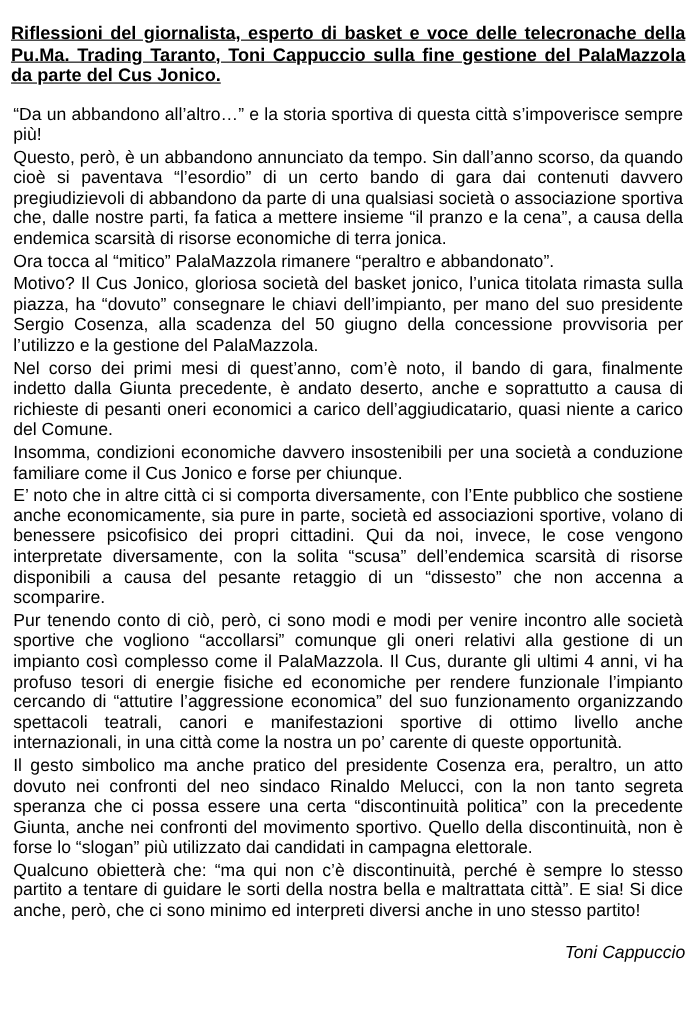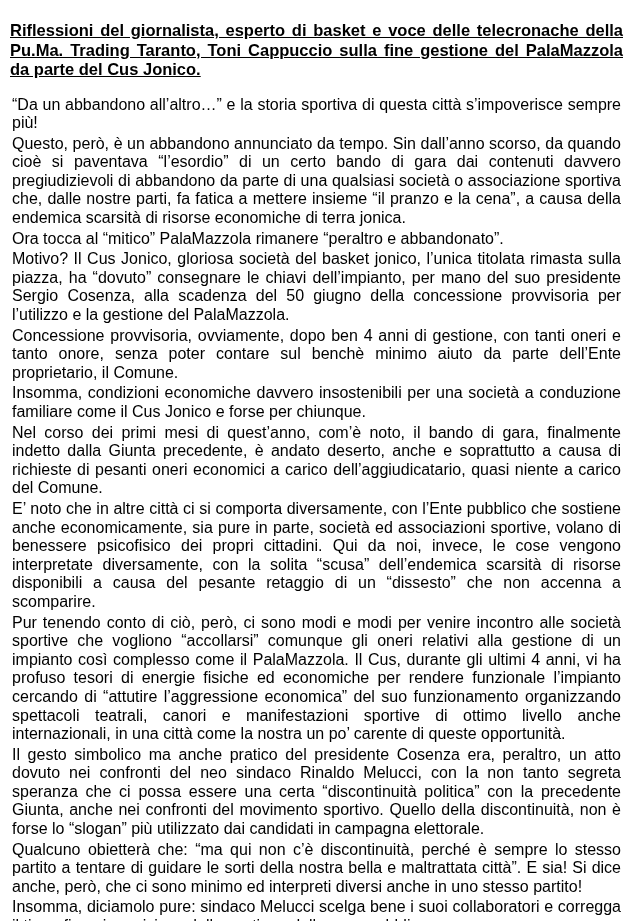--- a/index.html
+++ b/index.html
@@ -31,38 +31,36 @@
     line-height: 19.5px;
     margin: 0 0 16px 0;
   }
   .para {
     margin: 2px;
     text-align: justify;
   }
   .signature {
     margin: 19px 0 0 0;
     font-style: italic;
-    text-align: left;
+    text-align: right;
   }
 </style>
 </head>
 <body>
 
 <div class="page">
   <h1 class="article-title">Riflessioni del giornalista, esperto di basket e voce delle telecronache della Pu.Ma. Trading Taranto, Toni Cappuccio sulla fine gestione del PalaMazzola da parte del Cus Jonico.</h1>
 
   <div>
       <p class="para">“Da un abbandono all’altro…” e la storia sportiva di questa città s’impoverisce sempre più!</p>
       <p class="para">Questo, però, è un abbandono annunciato da tempo. Sin dall’anno scorso, da quando cioè si paventava “l’esordio” di un certo bando di gara dai contenuti davvero pregiudizievoli di abbandono da parte di una qualsiasi società o associazione sportiva che, dalle nostre parti, fa fatica a mettere insieme “il pranzo e la cena”, a causa della endemica scarsità di risorse economiche di terra jonica.</p>
       <p class="para">Ora tocca al “mitico” PalaMazzola rimanere “peraltro e abbandonato”.</p>
       <p class="para">Motivo? Il Cus Jonico, gloriosa società del basket jonico, l’unica titolata rimasta sulla piazza, ha “dovuto” consegnare le chiavi dell’impianto, per mano del suo presidente Sergio Cosenza, alla scadenza del 50 giugno della concessione provvisoria per l’utilizzo e la gestione del PalaMazzola.</p>
-      <p class="para">Concessione provvisoria, ovviamente, dopo ben 4 anni di gestione, con tanti oneri e tanto onore, senza poter contare sul benchè minimo aiuto da parte dell’Ente proprietario, il Comune.</p>
+      <p class="para">Nel corso dei primi mesi di quest’anno, com’è noto, il bando di gara, finalmente indetto dalla Giunta precedente, è andato deserto, anche e soprattutto a causa di richieste di pesanti oneri economici a carico dell’aggiudicatario, quasi niente a carico del Comune.</p>
       <p class="para">Insomma, condizioni economiche davvero insostenibili per una società a conduzione familiare come il Cus Jonico e forse per chiunque.</p>
-      <p class="para">Nel corso dei primi mesi di quest’anno, com’è noto, il bando di gara, finalmente indetto dalla Giunta precedente, è andato deserto, anche e soprattutto a causa di richieste di pesanti oneri economici a carico dell’aggiudicatario, quasi niente a carico del Comune.</p>
       <p class="para">E’ noto che in altre città ci si comporta diversamente, con l’Ente pubblico che sostiene anche economicamente, sia pure in parte, società ed associazioni sportive, volano di benessere psicofisico dei propri cittadini. Qui da noi, invece, le cose vengono interpretate diversamente, con la solita “scusa” dell’endemica scarsità di risorse disponibili a causa del pesante retaggio di un “dissesto” che non accenna a scomparire.</p>
       <p class="para">Pur tenendo conto di ciò, però, ci sono modi e modi per venire incontro alle società sportive che vogliono “accollarsi” comunque gli oneri relativi alla gestione di un impianto così complesso come il PalaMazzola. Il Cus, durante gli ultimi 4 anni, vi ha profuso tesori di energie fisiche ed economiche per rendere funzionale l’impianto cercando di “attutire l’aggressione economica” del suo funzionamento organizzando spettacoli teatrali, canori e manifestazioni sportive di ottimo livello anche internazionali, in una città come la nostra un po’ carente di queste opportunità.</p>
       <p class="para">Il gesto simbolico ma anche pratico del presidente Cosenza era, peraltro, un atto dovuto nei confronti del neo sindaco Rinaldo Melucci, con la non tanto segreta speranza che ci possa essere una certa “discontinuità politica” con la precedente Giunta, anche nei confronti del movimento sportivo. Quello della discontinuità, non è forse lo “slogan” più utilizzato dai candidati in campagna elettorale.</p>
       <p class="para">Qualcuno obietterà che: “ma qui non c’è discontinuità, perché è sempre lo stesso partito a tentare di guidare le sorti della nostra bella e maltrattata città”. E sia! Si dice anche, però, che ci sono minimo ed interpreti diversi anche in uno stesso partito!</p>
-      <p class="para">Insomma, diciamolo pure: sindaco Melucci scelga bene i suoi collaboratori e corregga il tiro... fin qui pernicioso della gestione della cosa pubblica.</p>
     </div>
 
   <p class="signature">Toni Cappuccio</p>
 </div>
 
 </body></html>

